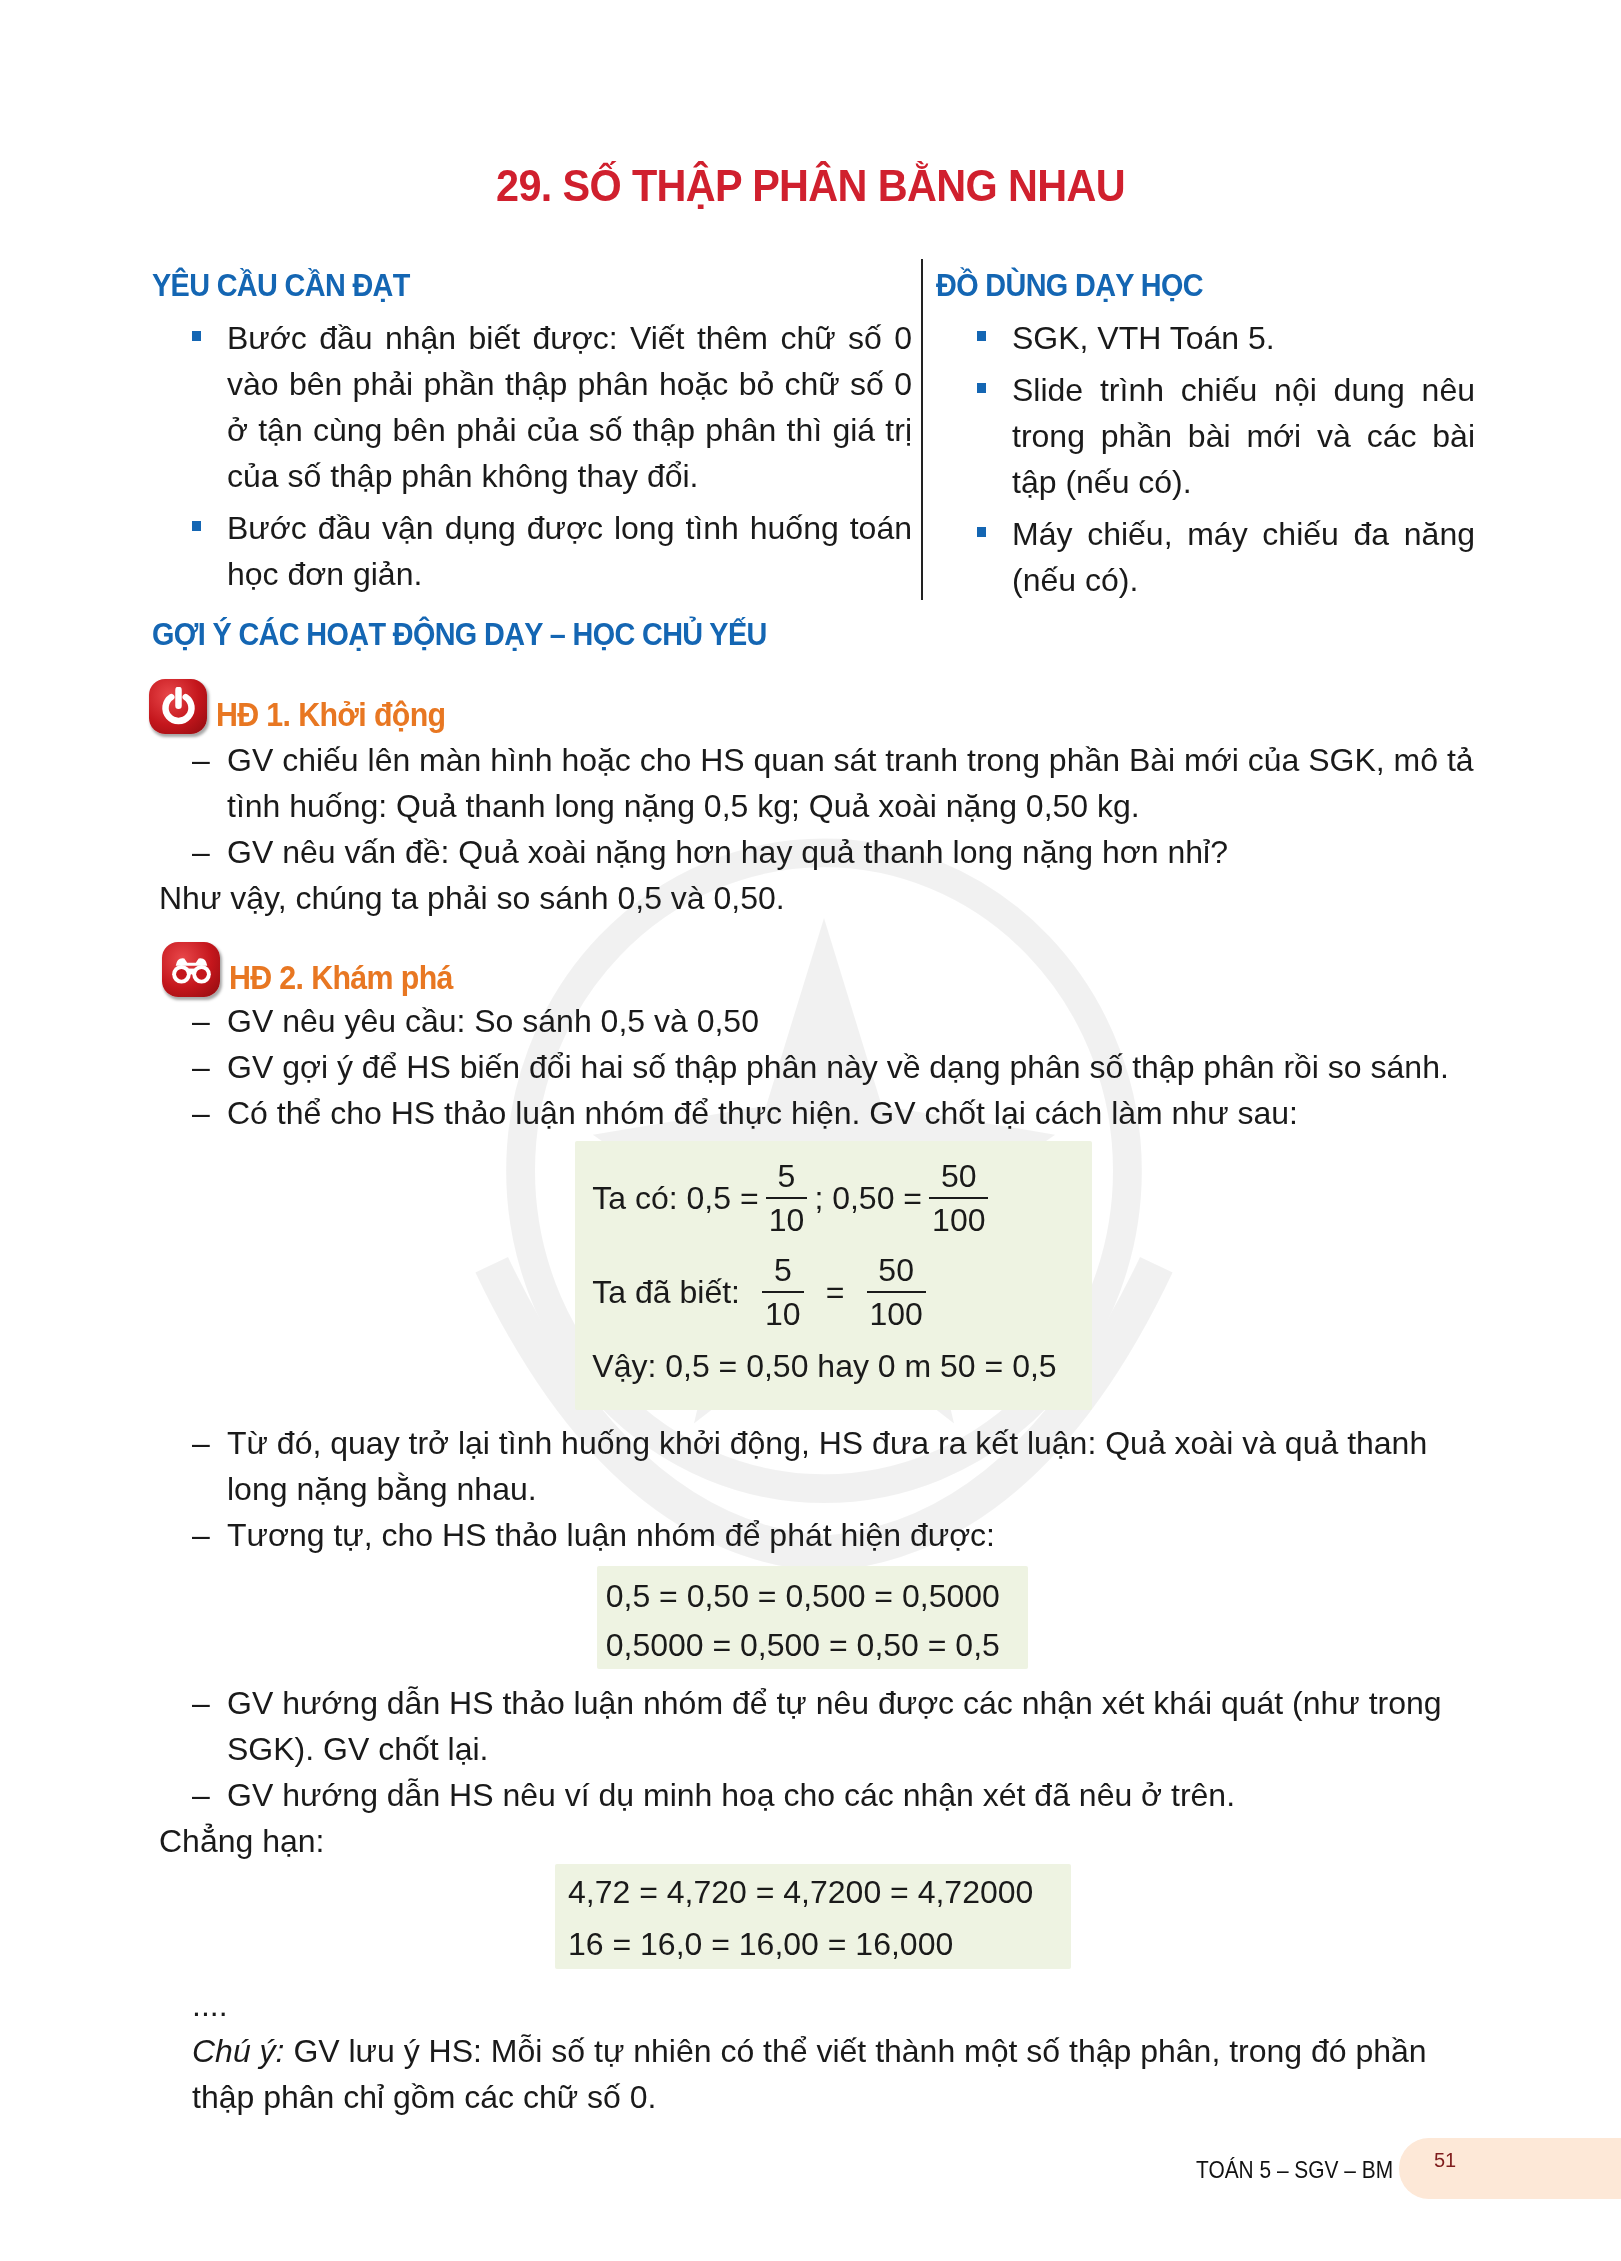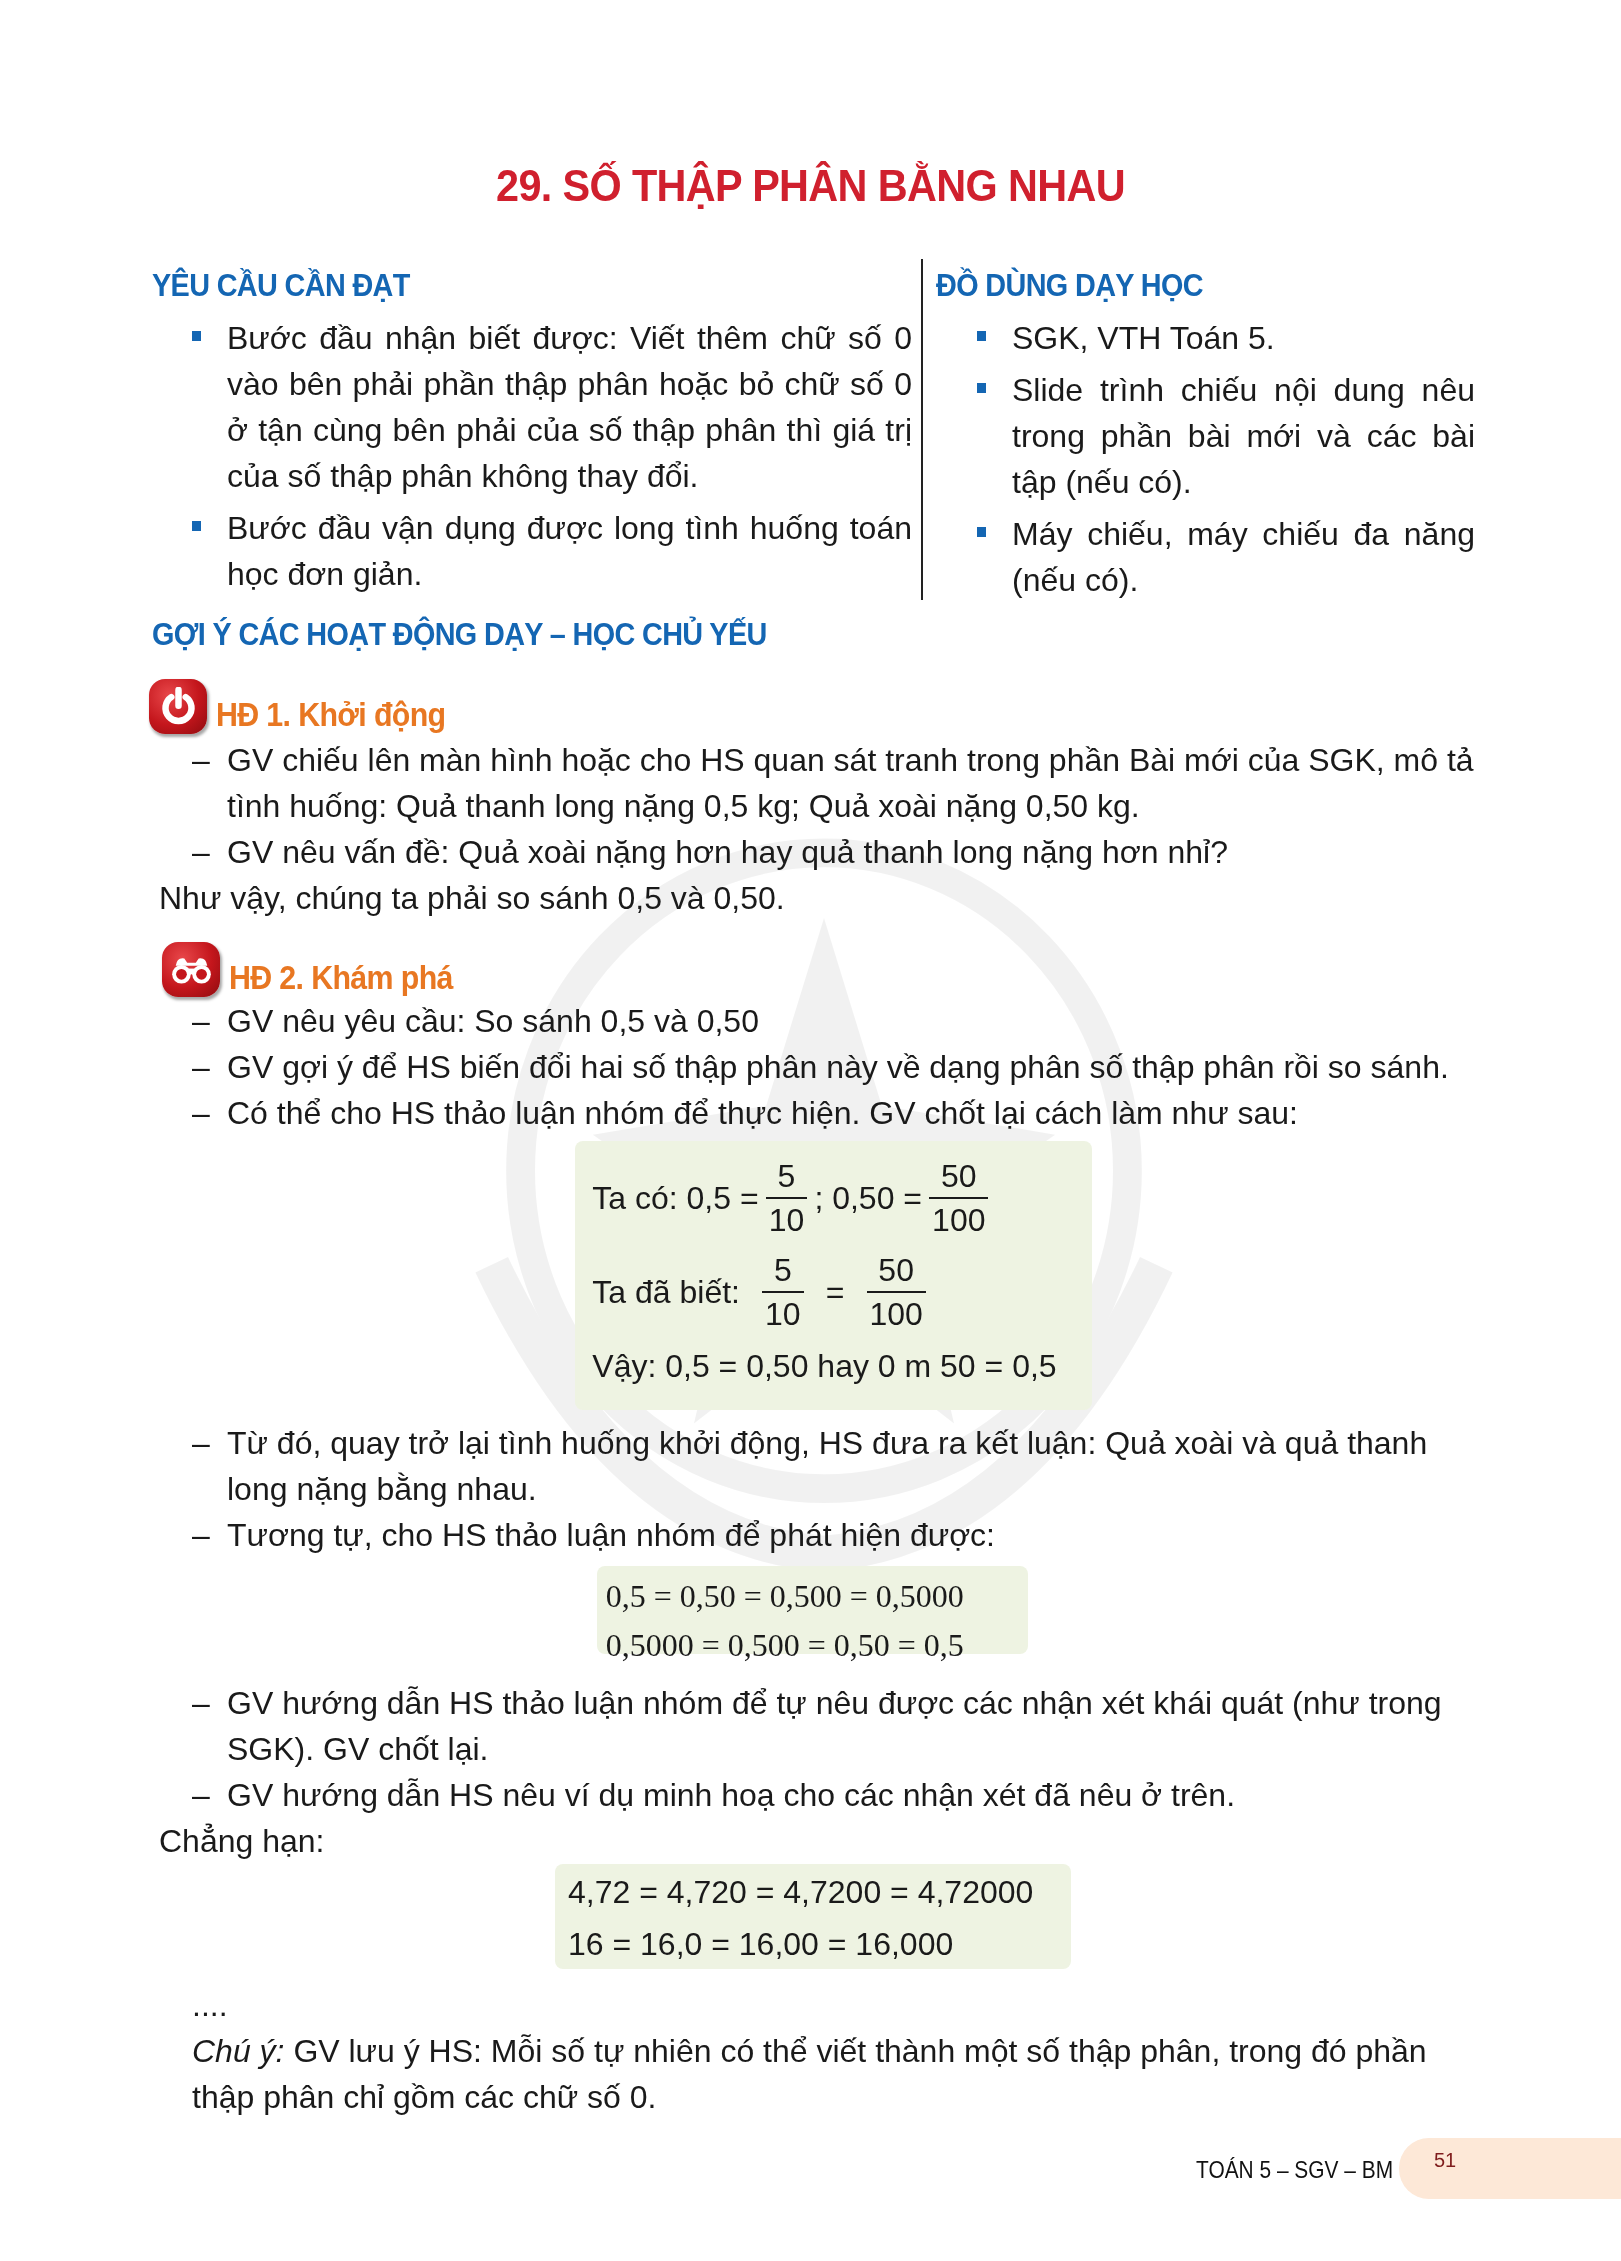--- a/index.html
+++ b/index.html
@@ -44,21 +44,21 @@
   .hd-label {
     font-size: 33px; font-weight: bold; color: #e87722; letter-spacing: -0.7px;
     transform-origin: left center; transform: scaleX(0.92); white-space: nowrap;
   }
   .body-text {
     position: absolute; left: 192px; width: 1282px; font-size: 32px; line-height: 46px;
   }
   .dash-line { position: relative; padding-left: 35px; }
   .dash-line .dash { position: absolute; left: 0; top: 0; }
   .green-box {
-    position: absolute; background: #eef3e2; border-radius: 8px;
+    position: absolute; background: #eef3e2; border-radius: 2px;
   }
   .math { font-size: 32px; color: #1a1a1a; }
   .frac {
     display: inline-flex; flex-direction: column; align-items: center; vertical-align: middle;
     margin: 0 7.2px; line-height: 42px;
   }
   .frac .num { padding: 0 2.9px; }
   .frac .den { border-top: 2.2px solid #1a1a1a; padding: 0 2.9px; }
   .footer-label {
     position: absolute; left: 1196px; top: 2156px; font-size: 24.6px; color: #111;
@@ -165,21 +165,21 @@
       </span>
   </div>
   <div class="math" style="position:absolute; left:17.3px; top:207px;">Vậy: 0,5 = 0,50 hay 0 m 50 = 0,5</div>
 </div>
 
 <div class="body-text" style="top:1420px;">
   <div class="dash-line"><span class="dash">–</span><span>Từ đó, quay trở lại tình huống khởi động, HS đưa ra kết luận: Quả xoài và quả thanh long nặng bằng nhau.</span></div>
   <div class="dash-line"><span class="dash">–</span><span>Tương tự, cho HS thảo luận nhóm để phát hiện được:</span></div>
 </div>
 
-<div class="green-box" style="left:597px; top:1566px; width:431px; height:88px;font-family:Liberation Serif, serif;">
+<div class="green-box" style="left:597px; top:1566px; width:431px; height:103px;">
   <div class="math" style="position:absolute; left:8.7px; top:5.8px; line-height:48px;">0,5 = 0,50 = 0,500 = 0,5000</div>
   <div class="math" style="position:absolute; left:8.7px; top:55px; line-height:48px;">0,5000 = 0,500 = 0,50 = 0,5</div>
 </div>
 
 <div class="body-text" style="top:1680px;">
   <div class="dash-line"><span class="dash">–</span><span>GV hướng dẫn HS thảo luận nhóm để tự nêu được các nhận xét khái quát (như trong SGK). GV chốt lại.</span></div>
   <div class="dash-line"><span class="dash">–</span><span>GV hướng dẫn HS nêu ví dụ minh hoạ cho các nhận xét đã nêu ở trên.</span></div>
   <div style="margin-left:-33px;">Chẳng hạn:</div>
 </div>
 

